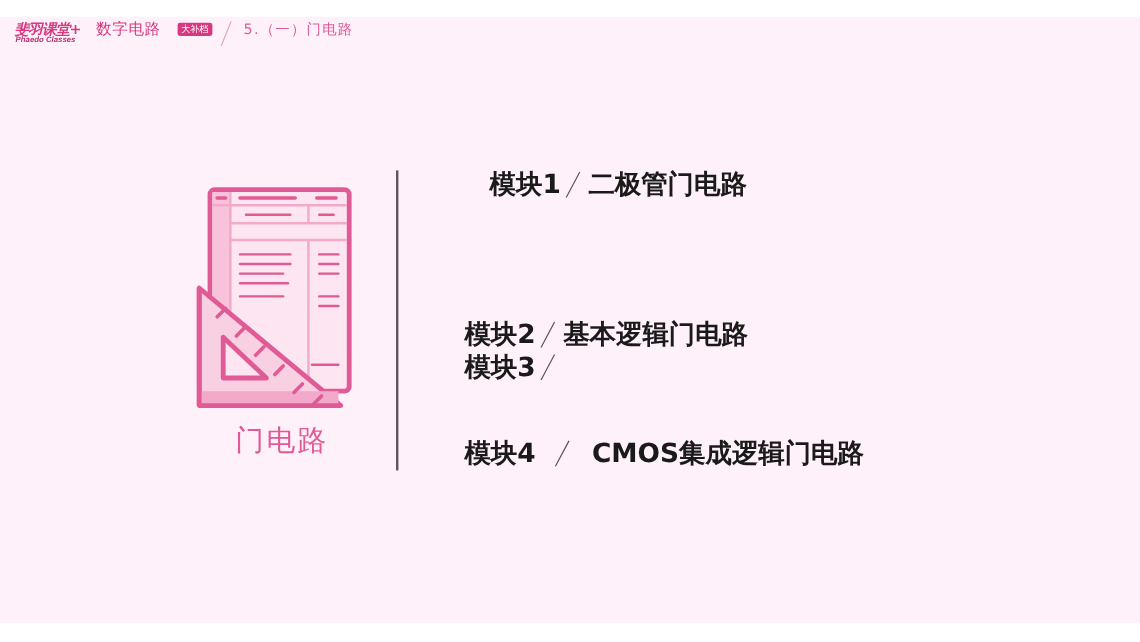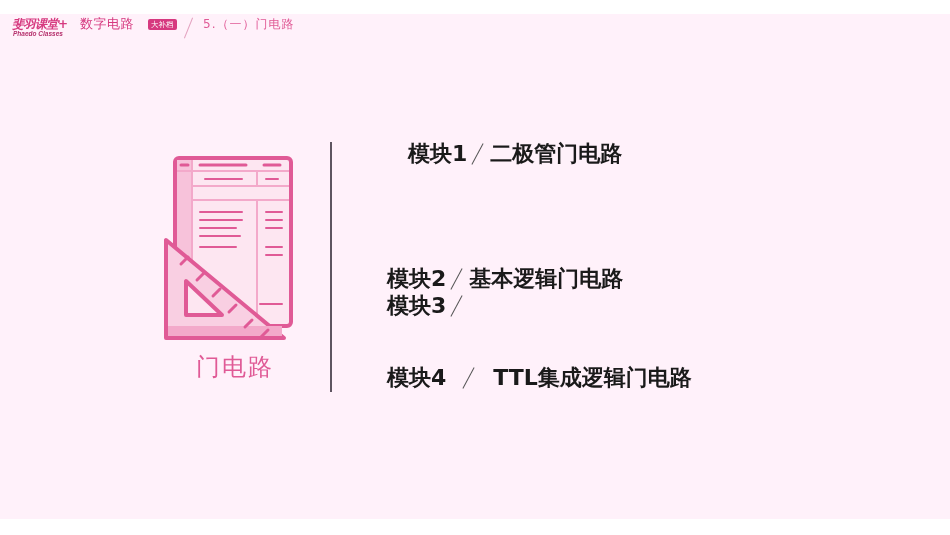--- a/index.html
+++ b/index.html
@@ -128,16 +128,16 @@
     <span class="sep"></span>
     <span>基本逻辑门电路</span>
   </div>
   <div class="module" style="top:277px;">
     <span>模块3</span>
     <span class="sep"></span>
   </div>
   <div class="module" style="top:349px;gap:12px;">
     <span>模块4</span>
     <span class="sep"></span>
-    <span>TTL集成逻辑门电路</span>
+    <span>CMOS集成逻辑门电路</span>
   </div>
 
 </div>
 
 </body></html>

